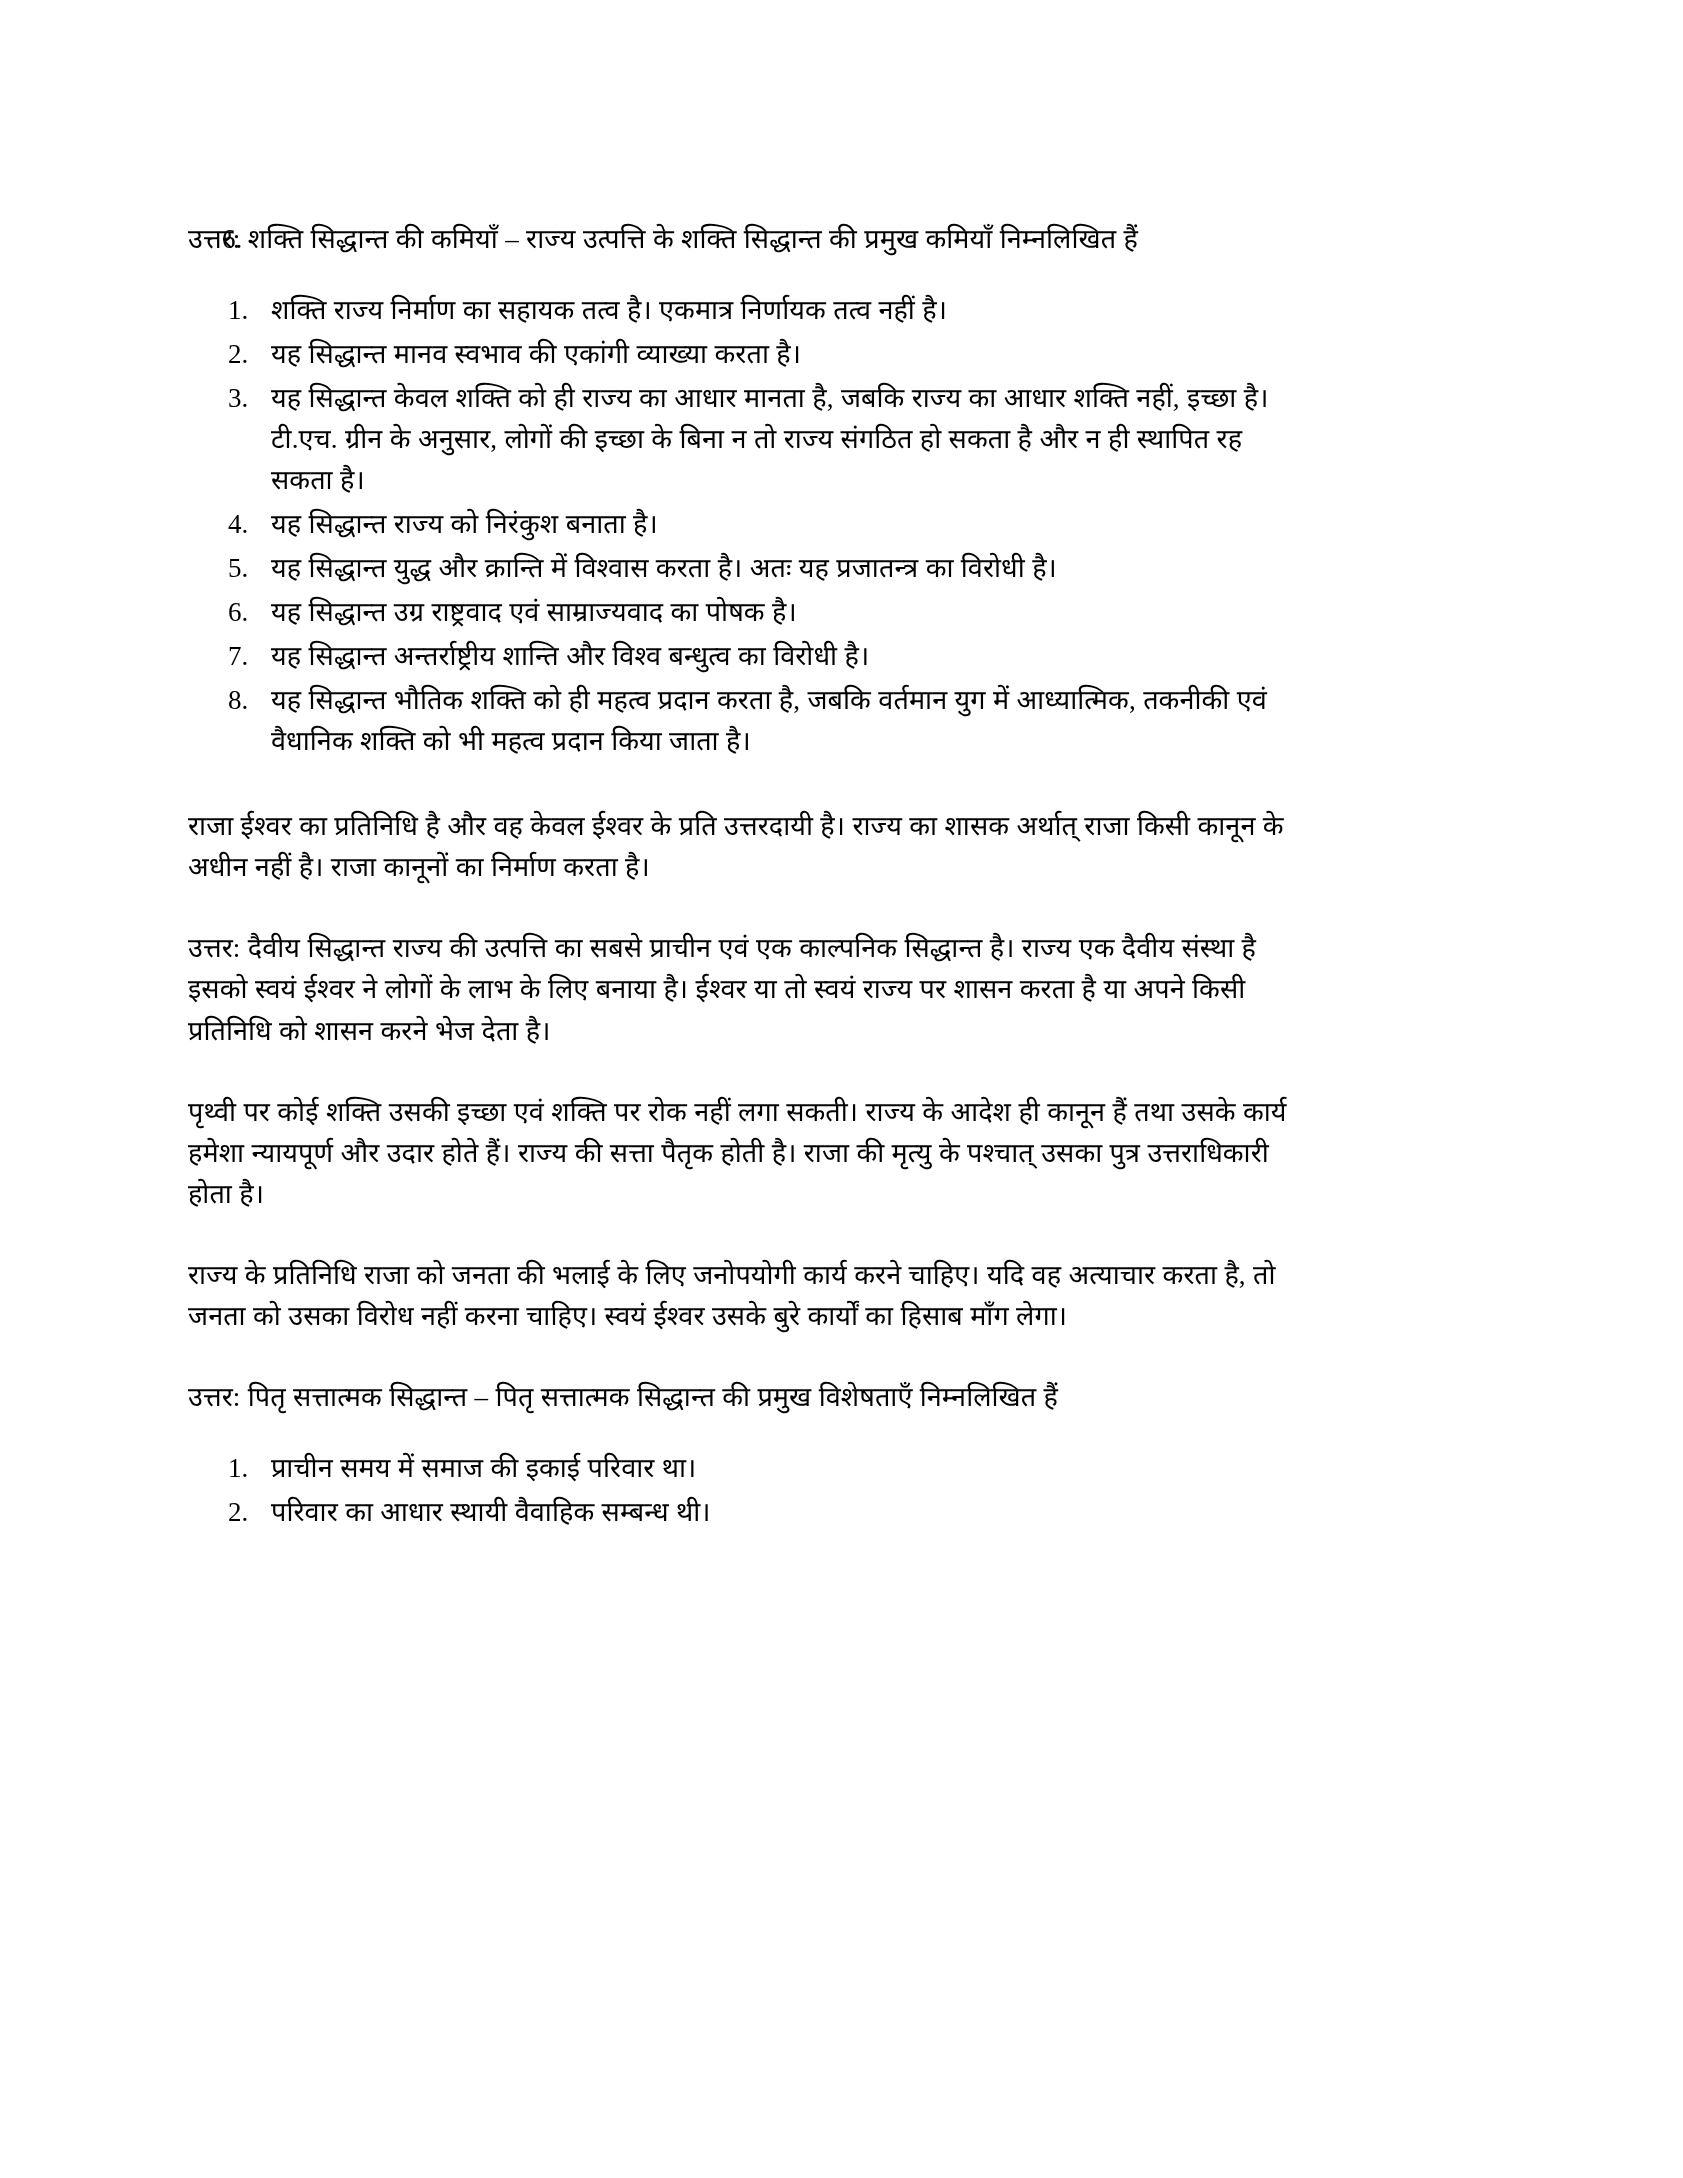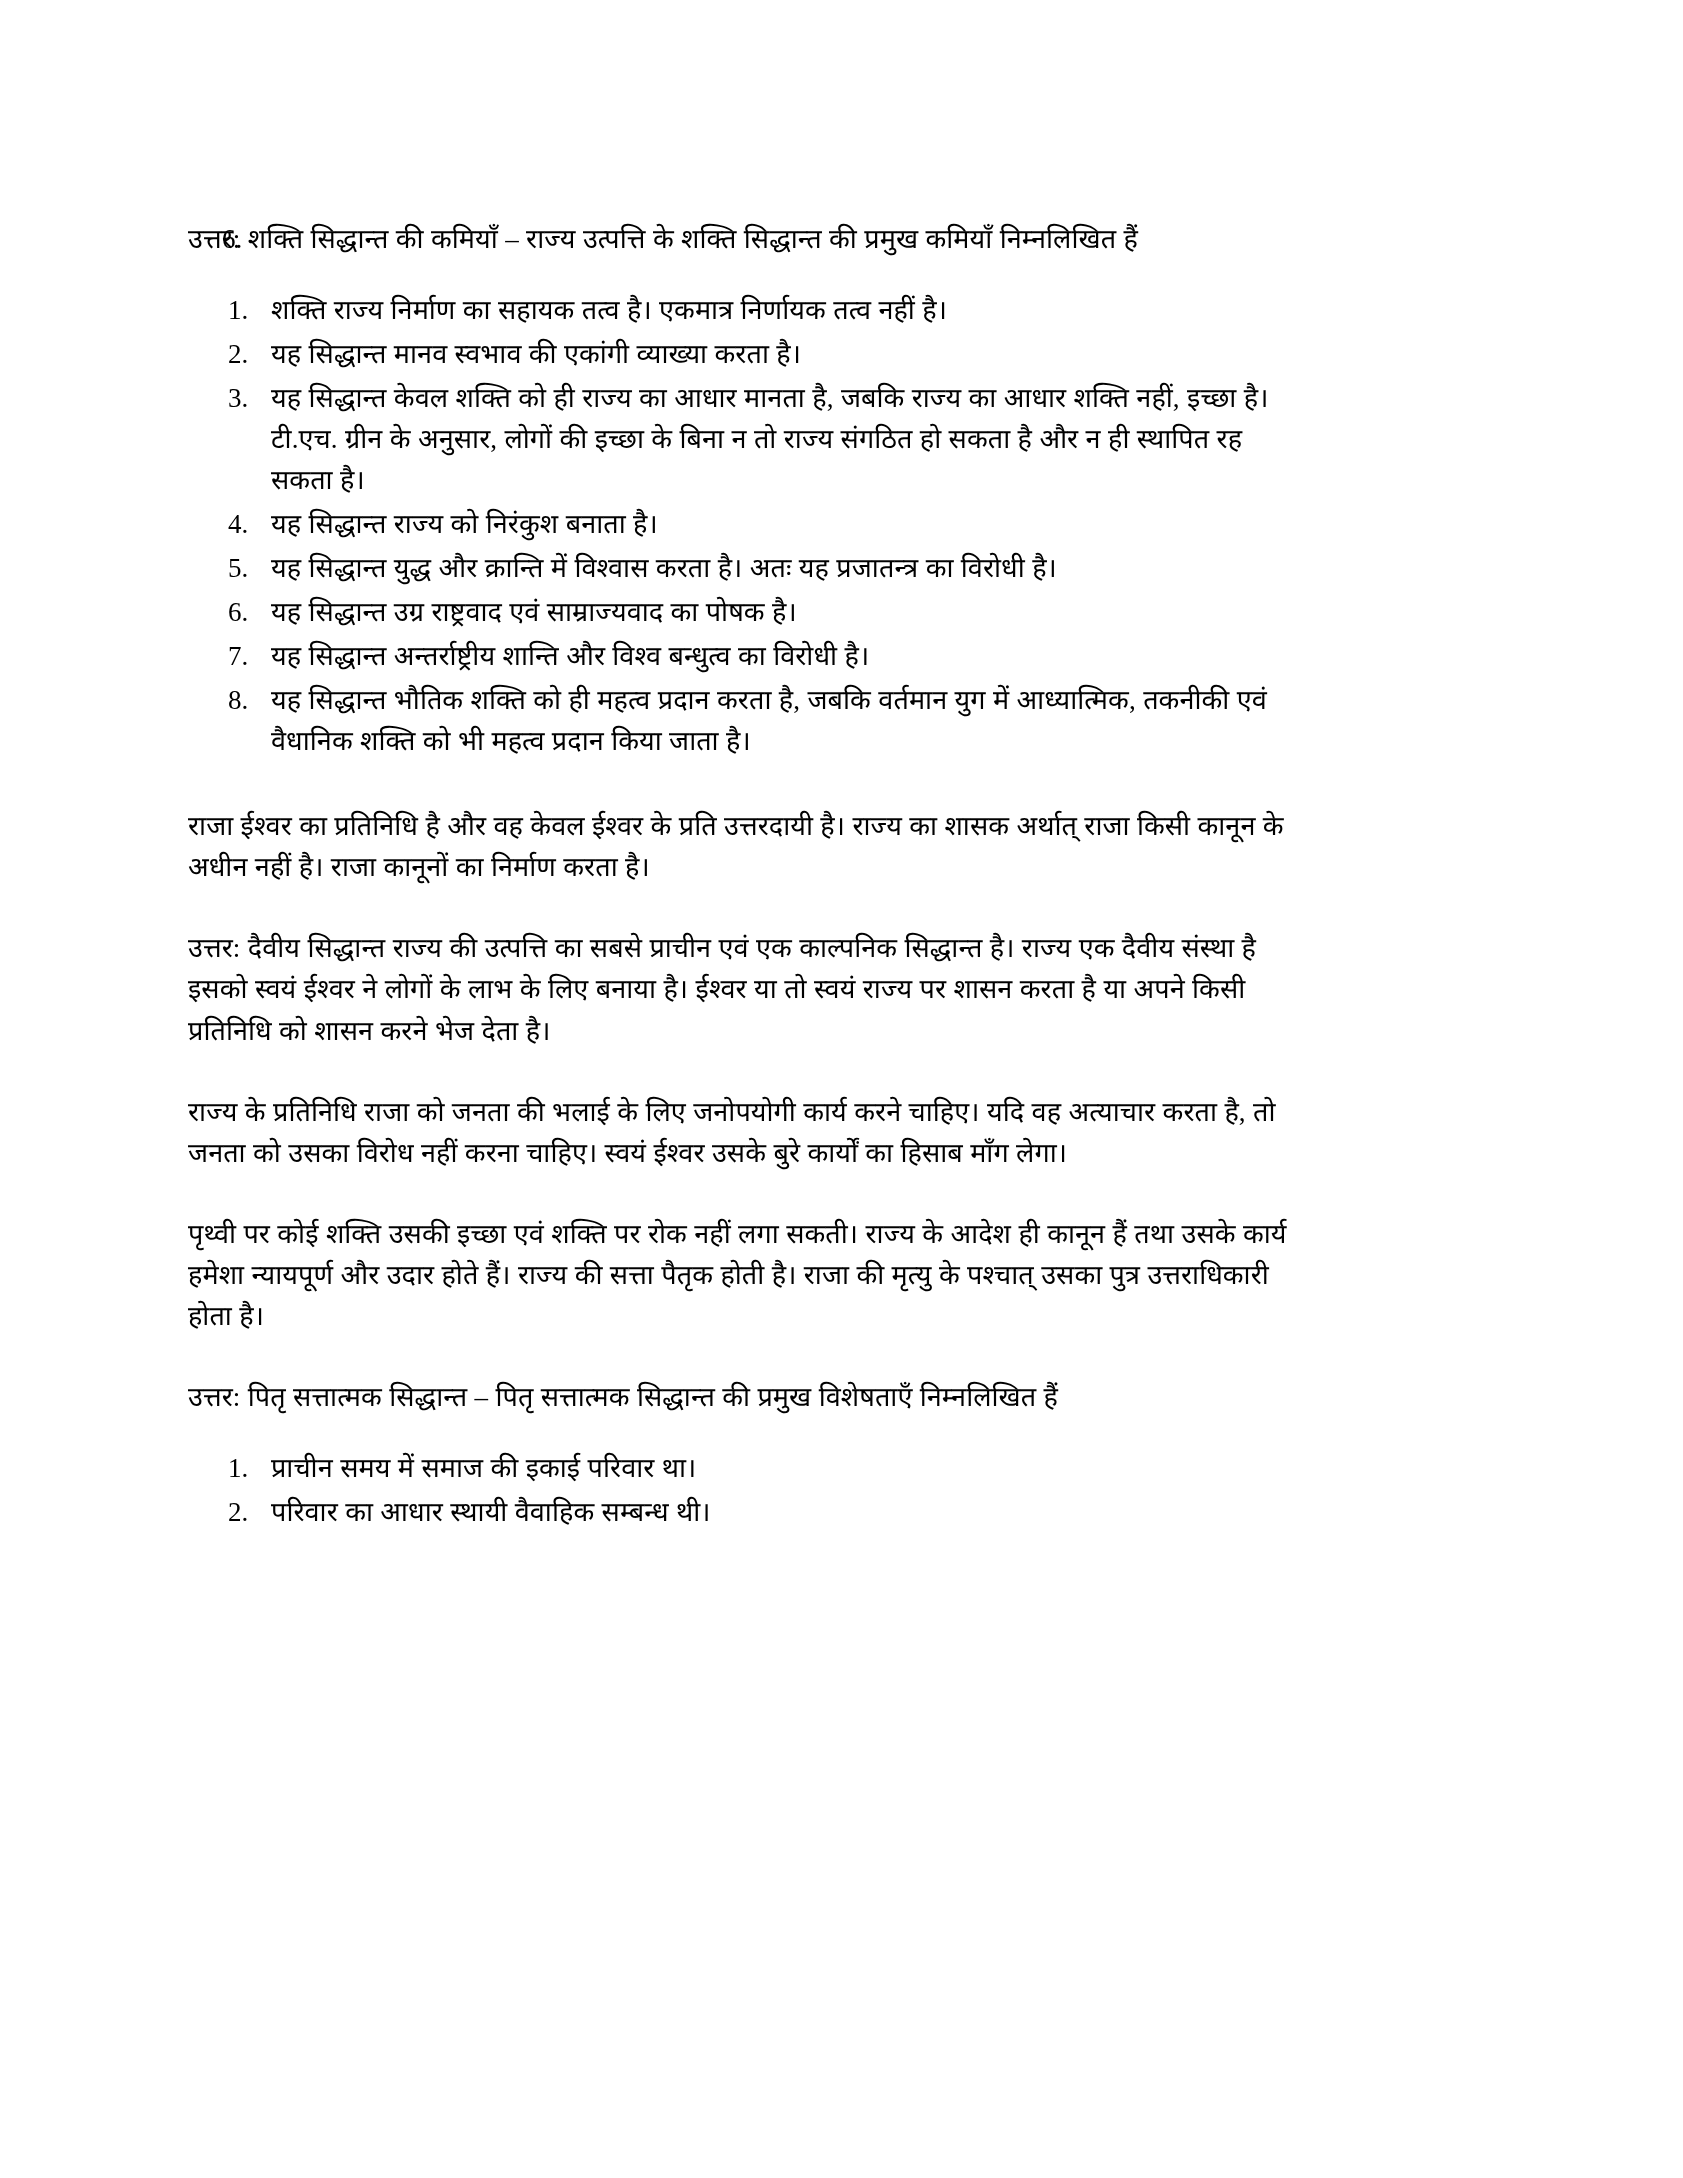--- a/index.html
+++ b/index.html
@@ -158,22 +158,22 @@
       <li>
         <span class="marker">8.</span>
         <span class="txt">यह सिद्धान्त भौतिक शक्ति को ही महत्व प्रदान करता है, जबकि वर्तमान युग में आध्यात्मिक, तकनीकी एवं वैधानिक शक्ति को भी महत्व प्रदान किया जाता है।</span>
       </li>
     </ol>
 
 
     <p class="para block">राजा ईश्वर का प्रतिनिधि है और वह केवल ईश्वर के प्रति उत्तरदायी है। राज्य का शासक अर्थात् राजा किसी कानून के अधीन नहीं है। राजा कानूनों का निर्माण करता है।</p>
 
     <p class="para block"><span class="ans-label">उत्तर:</span><span> दैवीय सिद्धान्त राज्य की उत्पत्ति का सबसे प्राचीन एवं एक काल्पनिक सिद्धान्त है। राज्य एक दैवीय संस्था है इसको स्वयं ईश्वर ने लोगों के लाभ के लिए बनाया है। ईश्वर या तो स्वयं राज्य पर शासन करता है या अपने किसी प्रतिनिधि को शासन करने भेज देता है।</span></p>
+    <p class="para block">पृथ्वी पर कोई शक्ति उसकी इच्छा एवं शक्ति पर रोक नहीं लगा सकती। राज्य के आदेश ही कानून हैं तथा उसके कार्य हमेशा न्यायपूर्ण और उदार होते हैं। राज्य की सत्ता पैतृक होती है। राजा की मृत्यु के पश्चात् उसका पुत्र उत्तराधिकारी होता है।</p>
     <p class="para block">राज्य के प्रतिनिधि राजा को जनता की भलाई के लिए जनोपयोगी कार्य करने चाहिए। यदि वह अत्याचार करता है, तो जनता को उसका विरोध नहीं करना चाहिए। स्वयं ईश्वर उसके बुरे कार्यों का हिसाब माँग लेगा।</p>
-    <p class="para block">पृथ्वी पर कोई शक्ति उसकी इच्छा एवं शक्ति पर रोक नहीं लगा सकती। राज्य के आदेश ही कानून हैं तथा उसके कार्य हमेशा न्यायपूर्ण और उदार होते हैं। राज्य की सत्ता पैतृक होती है। राजा की मृत्यु के पश्चात् उसका पुत्र उत्तराधिकारी होता है।</p>
 
 
     <p class="para tight"><span class="ans-label">उत्तर:</span><span> पितृ सत्तात्मक सिद्धान्त – पितृ सत्तात्मक सिद्धान्त की प्रमुख विशेषताएँ निम्नलिखित हैं</span></p>
 
     <ol class="list indent-deep">
       <li>
         <span class="marker">1.</span>
         <span class="txt">प्राचीन समय में समाज की इकाई परिवार था।</span>
       </li>
       <li>

